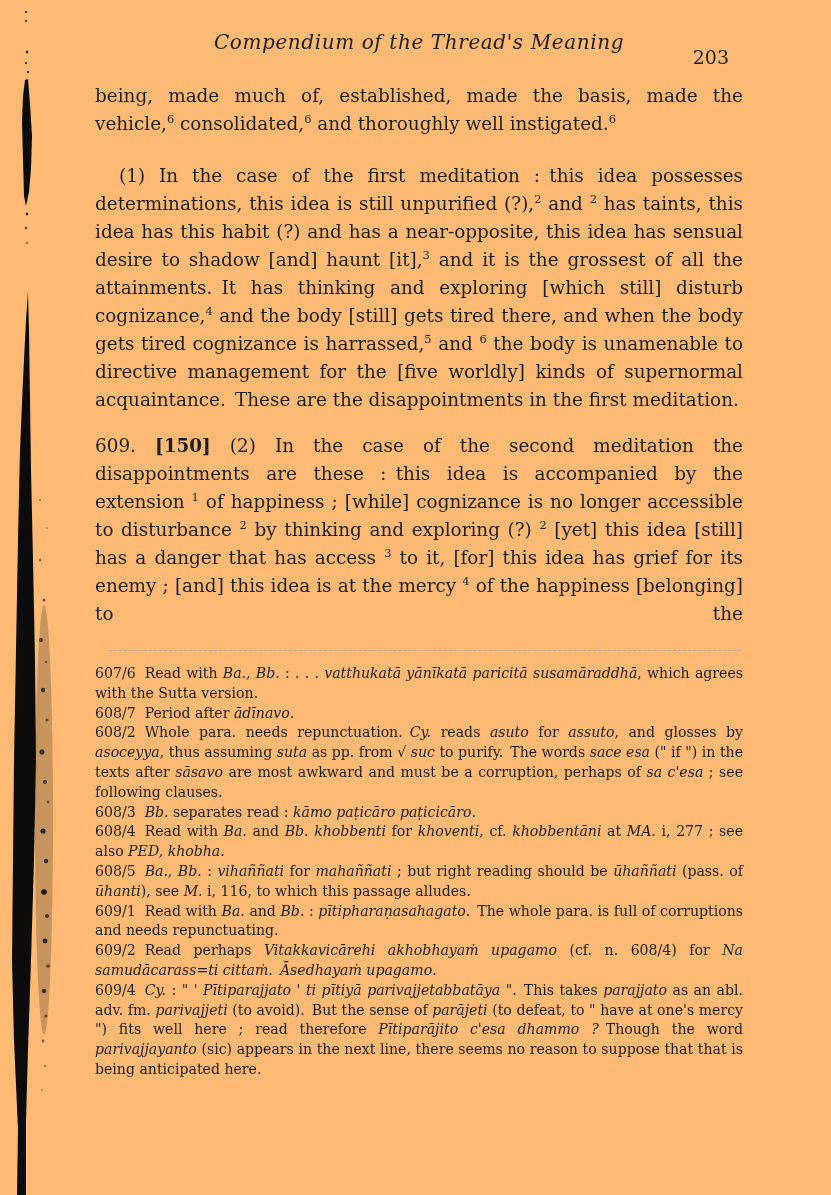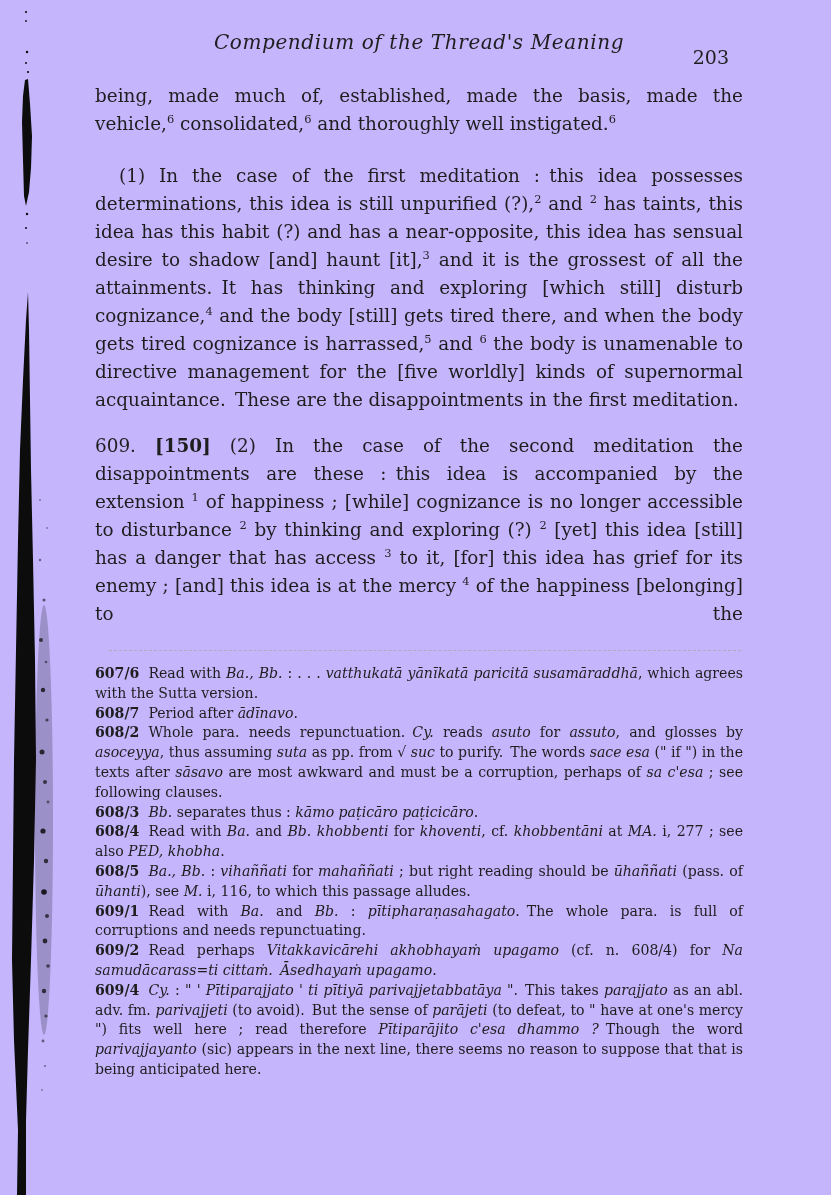--- a/index.html
+++ b/index.html
@@ -1,20 +1,20 @@
 <!DOCTYPE html>
 <html><head>
 <meta charset="utf-8">
 <style>
   html,body{margin:0;padding:0;background:#e8e8e8;}
   .page{
     position:relative;
     width:831px;height:1195px;
     margin:0 auto;
-    background:#c4b5fd;
+    background:#fdba74;
     overflow:hidden;
     font-family:"DejaVu Serif", serif;
     color:#1e1e1e;
   }
   .content{
     position:absolute;
     top:30px;left:95px;width:648px;
   }
   .running-header{
     position:relative;
@@ -52,21 +52,21 @@
     line-height:19.8px;
     text-align:justify;
   }
   .fn-rule{
     height:0;
     border-top:1px dashed #a8a8a8;
     opacity:.75;
     margin:0 2px 13px 14px;
   }
   .fn{margin:0;}
-  .fn-label{font-weight:bold;padding-right:9px;}
+  .fn-label{font-weight:normal;padding-right:9px;}
   .gutter-artifact{
     position:absolute;
     left:0;top:0;
     width:70px;height:1195px;
     pointer-events:none;
   }
 </style>
 </head>
 <body>
 
@@ -123,21 +123,21 @@
       <p class="para-first-meditation"><span>(1) In the case of the first meditation : this idea possesses determinations, this idea is still unpurified (?),</span><sup>2</sup><span> and </span><sup>2</sup><span> has taints, this idea has this habit (?) and has a near-opposite, this idea has sensual desire to shadow [and] haunt [it],</span><sup>3</sup><span> and it is the grossest of all the attainments. It has thinking and exploring [which still] disturb cognizance,</span><sup>4</sup><span> and the body [still] gets tired there, and when the body gets tired cognizance is harrassed,</span><sup>5</sup><span> and </span><sup>6</sup><span> the body is unamenable to directive management for the [five worldly] kinds of supernormal acquaintance. These are the disappointments in the first meditation.</span></p>
       <p class="para-609"><span>609. </span><span class="b">[150]</span><span> (2) In the case of the second meditation the disappointments are these : this idea is accompanied by the extension </span><sup>1</sup><span> of happiness ; [while] cognizance is no longer accessible to disturbance </span><sup>2</sup><span> by thinking and exploring (?) </span><sup>2</sup><span> [yet] this idea [still] has a danger that has access </span><sup>3</sup><span> to it, [for] this idea has grief for its enemy ; [and] this idea is at the mercy </span><sup>4</sup><span> of the happiness [belonging] to the</span></p>
     </div>
 
     <div class="footnotes">
       <div class="fn-rule"></div>
 
       <p class="fn"><span class="fn-label">607/6</span><span class="fn-text"><span>Read with </span><span class="i">Ba., Bb.</span><span> : . . . </span><span class="i">vatthukatā yānīkatā paricitā susamāraddhā</span><span>, which agrees with the Sutta version.</span></span></p>
       <p class="fn"><span class="fn-label">608/7</span><span class="fn-text"><span>Period after </span><span class="i">ādīnavo</span><span>.</span></span></p>
       <p class="fn"><span class="fn-label">608/2</span><span class="fn-text"><span>Whole para. needs repunctuation. </span><span class="i">Cy.</span><span> reads </span><span class="i">asuto</span><span> for </span><span class="i">assuto</span><span>, and glosses by </span><span class="i">asoceyya</span><span>, thus assuming </span><span class="i">suta</span><span> as pp. from √ </span><span class="i">suc</span><span> to purify. The words </span><span class="i">sace esa</span><span> (" if ") in the texts after </span><span class="i">sāsavo</span><span> are most awkward and must be a corruption, perhaps of </span><span class="i">sa c'esa</span><span> ; see following clauses.</span></span></p>
-      <p class="fn"><span class="fn-label">608/3</span><span class="fn-text"><span class="i">Bb.</span><span> separates thus : </span><span class="i">kāmo paṭicāro paṭicicāro</span><span>.</span></span></p>
+      <p class="fn"><span class="fn-label">608/3</span><span class="fn-text"><span class="i">Bb.</span><span> separates read : </span><span class="i">kāmo paṭicāro paṭicicāro</span><span>.</span></span></p>
       <p class="fn"><span class="fn-label">608/4</span><span class="fn-text"><span>Read with </span><span class="i">Ba.</span><span> and </span><span class="i">Bb. khobbenti</span><span> for </span><span class="i">khoventi</span><span>, cf. </span><span class="i">khobbentāni</span><span> at </span><span class="i">MA.</span><span> i, 277 ; see also </span><span class="i">PED, khobha</span><span>.</span></span></p>
       <p class="fn"><span class="fn-label">608/5</span><span class="fn-text"><span class="i">Ba., Bb.</span><span> : </span><span class="i">vihaññati</span><span> for </span><span class="i">mahaññati</span><span> ; but right reading should be </span><span class="i">ūhaññati</span><span> (pass. of </span><span class="i">ūhanti</span><span>), see </span><span class="i">M.</span><span> i, 116, to which this passage alludes.</span></span></p>
       <p class="fn"><span class="fn-label">609/1</span><span class="fn-text"><span>Read with </span><span class="i">Ba.</span><span> and </span><span class="i">Bb.</span><span> : </span><span class="i">pītipharaṇasahagato</span><span>. The whole para. is full of corruptions and needs repunctuating.</span></span></p>
       <p class="fn"><span class="fn-label">609/2</span><span class="fn-text"><span>Read perhaps </span><span class="i">Vitakkavicārehi akhobhayaṁ upagamo</span><span> (cf. n. 608/4) for </span><span class="i">Na samudācarass=ti cittaṁ. Āsedhayaṁ upagamo</span><span>.</span></span></p>
       <p class="fn"><span class="fn-label">609/4</span><span class="fn-text"><span class="i">Cy.</span><span> : " ' </span><span class="i">Pītiparajjato</span><span> ' </span><span class="i">ti pītiyā parivajjetabbatāya</span><span> ". This takes </span><span class="i">parajjato</span><span> as an abl. adv. fm. </span><span class="i">parivajjeti</span><span> (to avoid). But the sense of </span><span class="i">parājeti</span><span> (to defeat, to " have at one's mercy ") fits well here ; read therefore </span><span class="i">Pītiparājito c'esa dhammo ?</span><span> Though the word </span><span class="i">parivajjayanto</span><span> (sic) appears in the next line, there seems no reason to suppose that that is being anticipated here.</span></span></p>
     </div>
 
   </div>
 </div>
 

